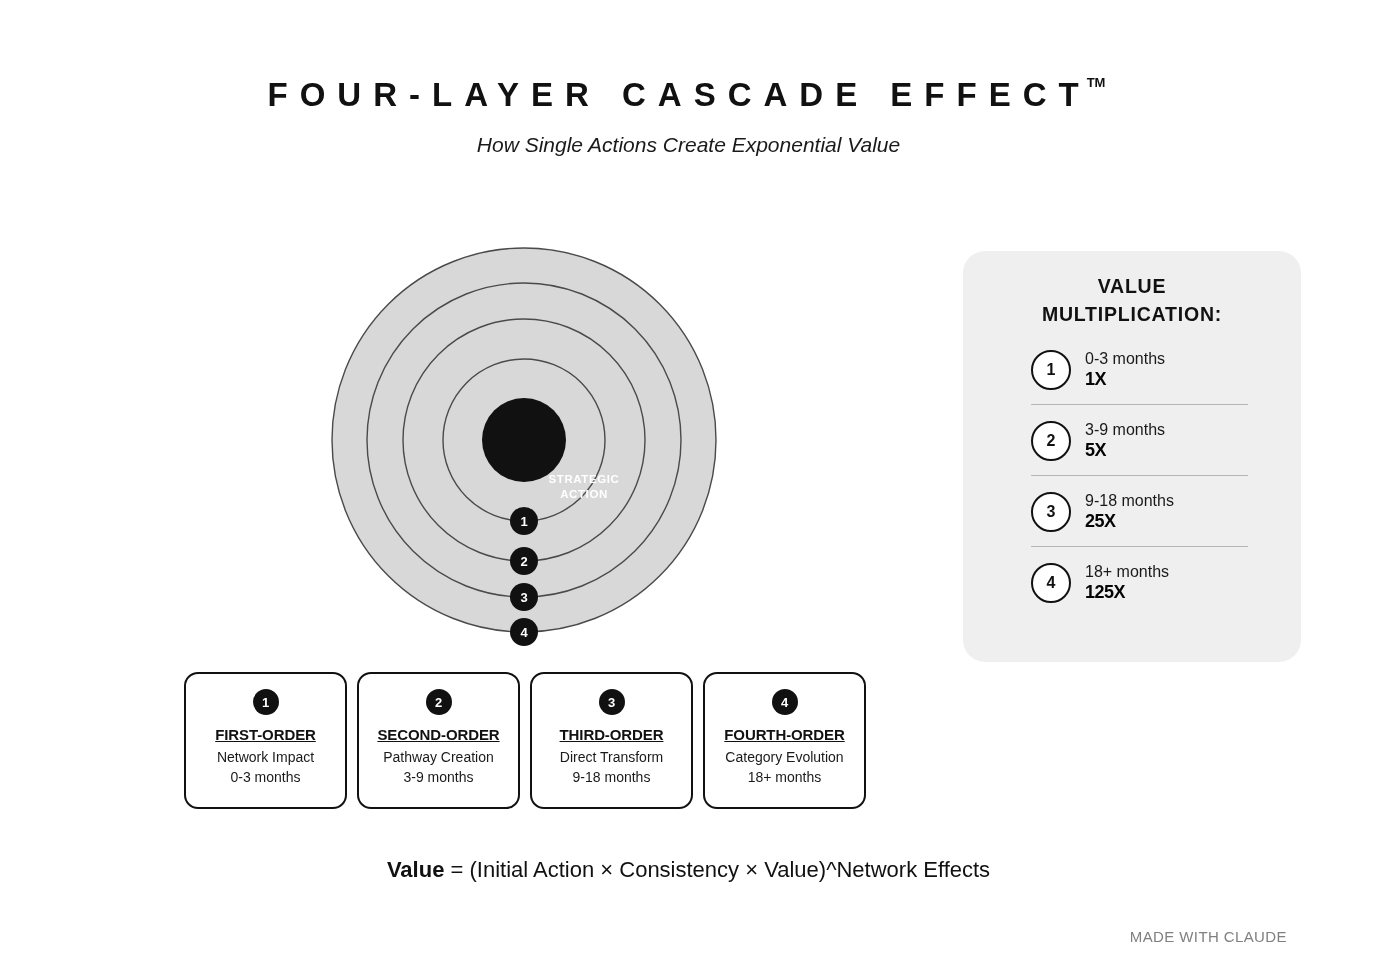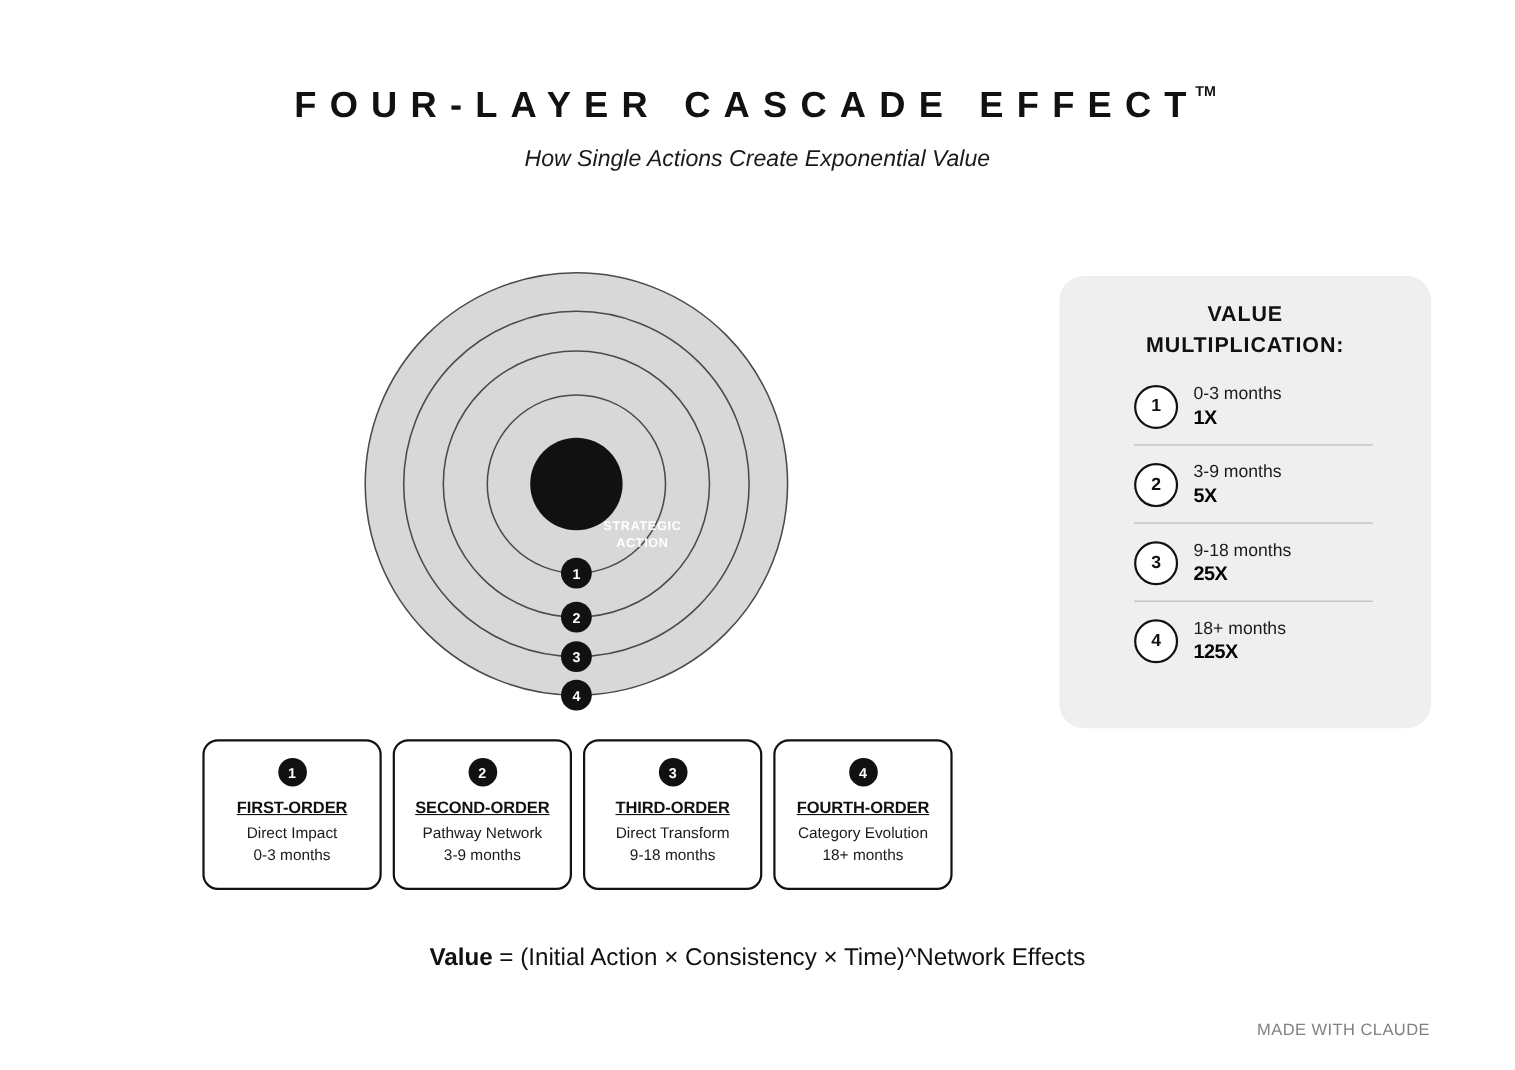--- a/index.html
+++ b/index.html
@@ -216,21 +216,21 @@
     text-align: center;
     font-size: 22px;
     color: #111111;
     white-space: nowrap;
   }
   #formula .bold { font-weight: 700; }
 
   
   #footer {
     position: absolute;
-    right: 77px;
+    right: 90px;
     top: 928px;
     font-size: 15px;
     letter-spacing: 0.4px;
     color: #808080;
     white-space: nowrap;
   }
 </style>
 </head>
 <body>
 
@@ -294,40 +294,40 @@
         <span class="vp-months">18+ months</span>
         <span class="vp-mult">125X</span>
       </div>
     </div>
   </div>
 
   <div id="cards">
     <div class="order-card">
       <div class="card-badge">1</div>
       <div class="card-title">FIRST-ORDER</div>
-      <div class="card-line">Direct Impact</div>
+      <div class="card-line">Network Impact</div>
       <div class="card-line">0-3 months</div>
     </div>
     <div class="order-card">
       <div class="card-badge">2</div>
       <div class="card-title">SECOND-ORDER</div>
-      <div class="card-line">Pathway Network</div>
+      <div class="card-line">Pathway Creation</div>
       <div class="card-line">3-9 months</div>
     </div>
     <div class="order-card">
       <div class="card-badge">3</div>
       <div class="card-title">THIRD-ORDER</div>
       <div class="card-line">Direct Transform</div>
       <div class="card-line">9-18 months</div>
     </div>
     <div class="order-card">
       <div class="card-badge">4</div>
       <div class="card-title">FOURTH-ORDER</div>
       <div class="card-line">Category Evolution</div>
       <div class="card-line">18+ months</div>
     </div>
   </div>
 
-  <div id="formula"><span class="bold">Value</span><span> = (Initial Action × Consistency × Time)^Network Effects</span></div>
+  <div id="formula"><span class="bold">Value</span><span> = (Initial Action × Consistency × Value)^Network Effects</span></div>
 
   <div id="footer">MADE WITH CLAUDE</div>
 
 </div>
 
 </body></html>

